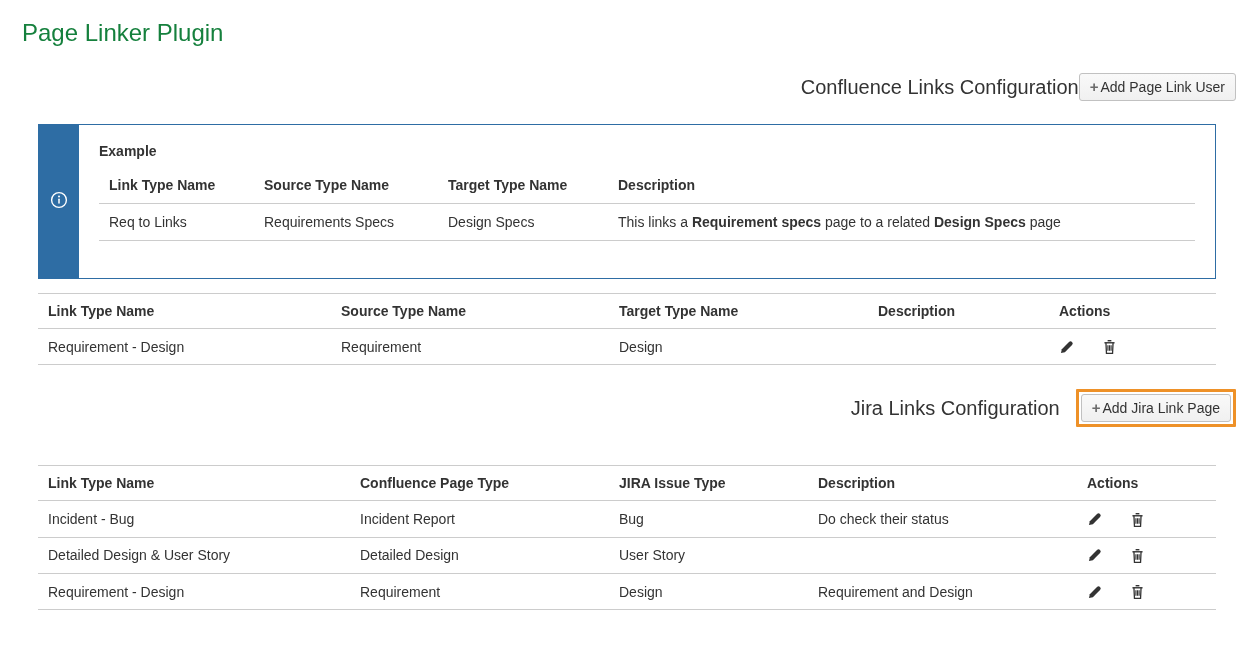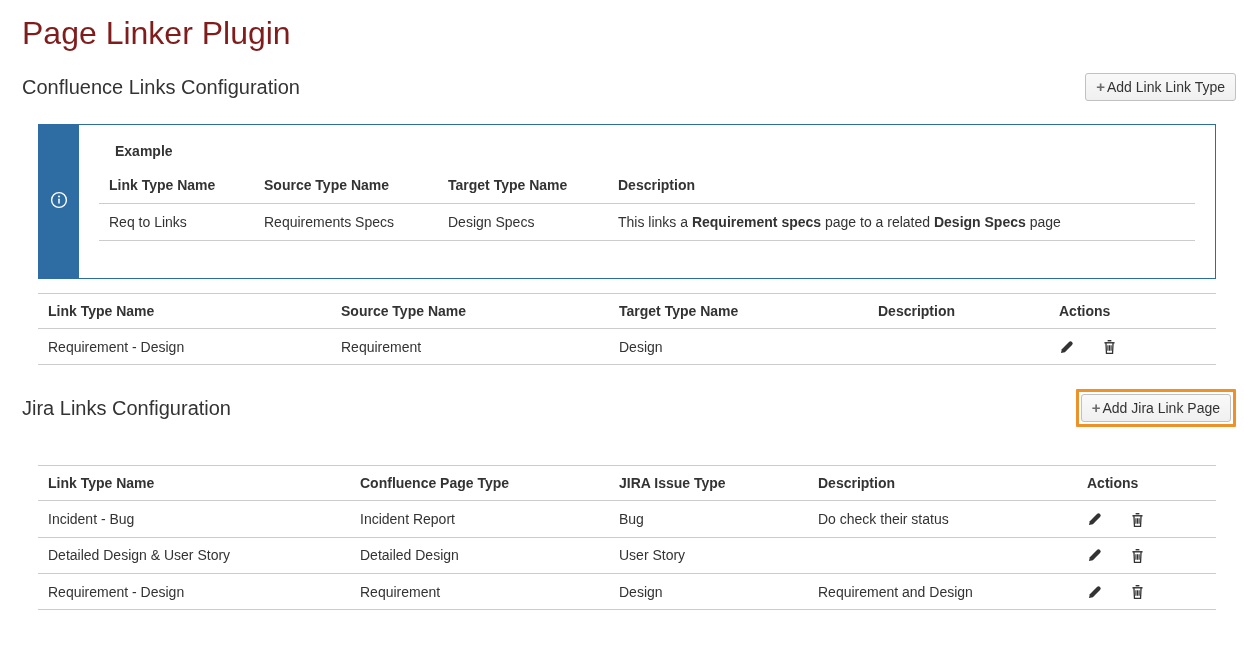--- a/index.html
+++ b/index.html
@@ -6,25 +6,25 @@
   html, body { margin: 0; padding: 0; background: #fff; }
   body {
     width: 1244px; height: 655px;
     font-family: "Liberation Sans", sans-serif;
     font-size: 14px; color: #333;
     overflow: hidden;
   }
   .page { padding: 2px 8px 0 22px; }
 
   h1.page-title {
-    font-size: 32px; font-weight: 400; color: #7f1d1d;
+    font-size: 24px; font-weight: 400; color: #15803d;
     margin: 16px 0 0 0; line-height: 30px;
   }
   .section-header {
-    display: flex; justify-content: space-between; align-items: center;
+    display: flex; justify-content: flex-end; align-items: center;
     margin-top: 22px; min-height: 34px;
   }
   .section-header h2 {
     font-size: 20px; font-weight: 400; color: #333; margin: 0; line-height: 26px;
   }
 
   
   .aui-btn {
     display: inline-flex; align-items: center;
     background-image: linear-gradient(#f9f9f9, #f0f0f0);
@@ -41,21 +41,21 @@
   
   .info-panel {
     display: flex; border: 1px solid #2e6da4;
     margin: 20px 20px 0 16px; min-height: 155px;
   }
   .info-strip {
     width: 40px; flex: 0 0 40px; background: #2e6da4;
     display: flex; align-items: center; justify-content: center;
   }
   .info-content { flex: 1; padding: 16px 20px 20px 20px; }
-  .example-title { font-weight: 700; font-size: 14px; margin-top: 2px; margin-left: 16px; }
+  .example-title { font-weight: 700; font-size: 14px; margin-top: 2px; }
   table.example-table { width: 100%; border-collapse: collapse; margin-top: 8px; }
   table.example-table th, table.example-table td {
     text-align: left; padding: 10px; font-size: 14px; color: #333;
     border-bottom: 1px solid #ccc;
   }
   table.example-table th { font-weight: 700; }
 
   
   table.data-table {
     border-collapse: collapse;
@@ -81,21 +81,21 @@
 <body>
 
 <div class="page">
 
   <h1 class="page-title">Page Linker Plugin</h1>
 
   <div class="section-header">
     <h2>Confluence Links Configuration</h2>
     <button class="aui-btn">
       <span class="plus">+</span>
-      <span>Add Link Link Type</span>
+      <span>Add Page Link User</span>
     </button>
   </div>
 
   <div class="info-panel">
     <div class="info-strip">
       <span>
         <svg width="18" height="18" viewBox="0 0 18 18">
           <circle cx="9" cy="9" r="7.4" fill="none" stroke="#ffffff" stroke-width="1.4"></circle>
           <circle cx="9" cy="5.6" r="1" fill="#ffffff"></circle>
           <rect x="8.25" y="7.6" width="1.5" height="5.2" rx="0.7" fill="#ffffff"></rect>

